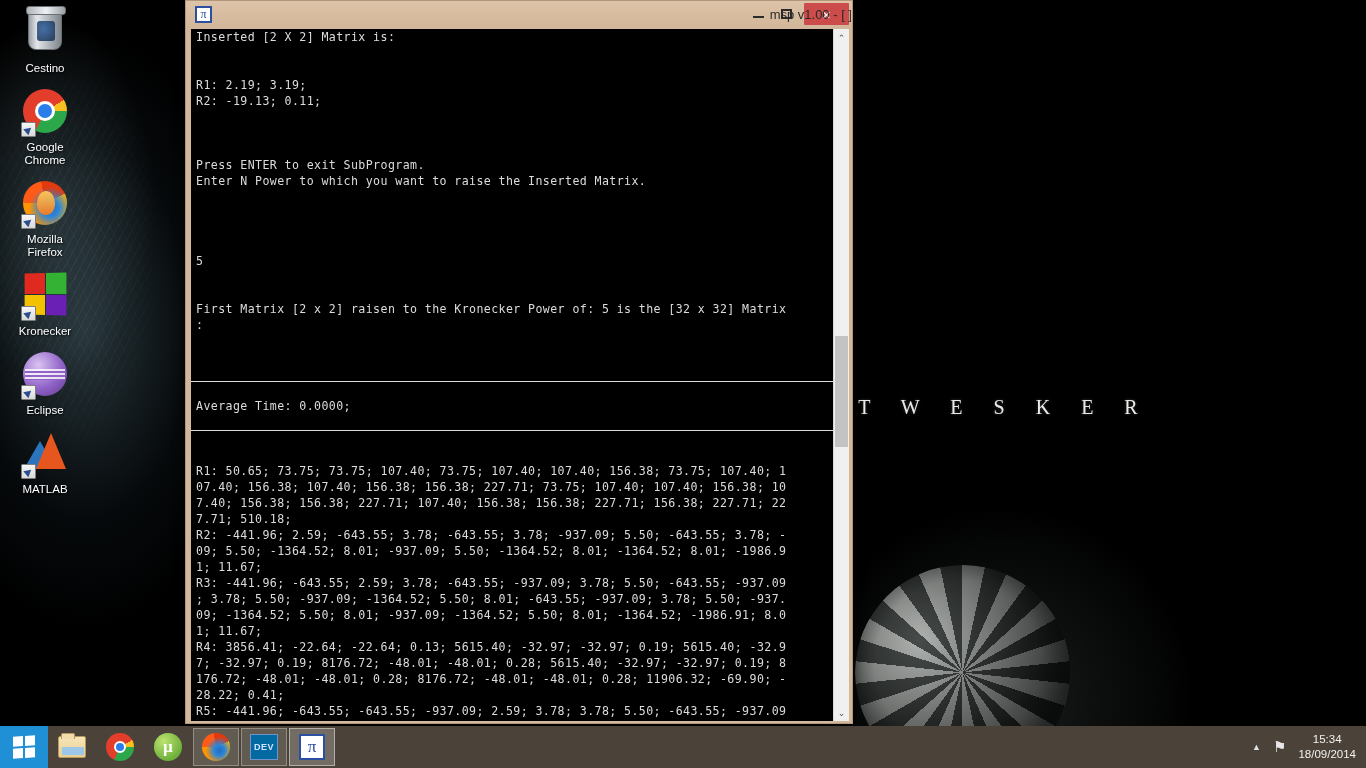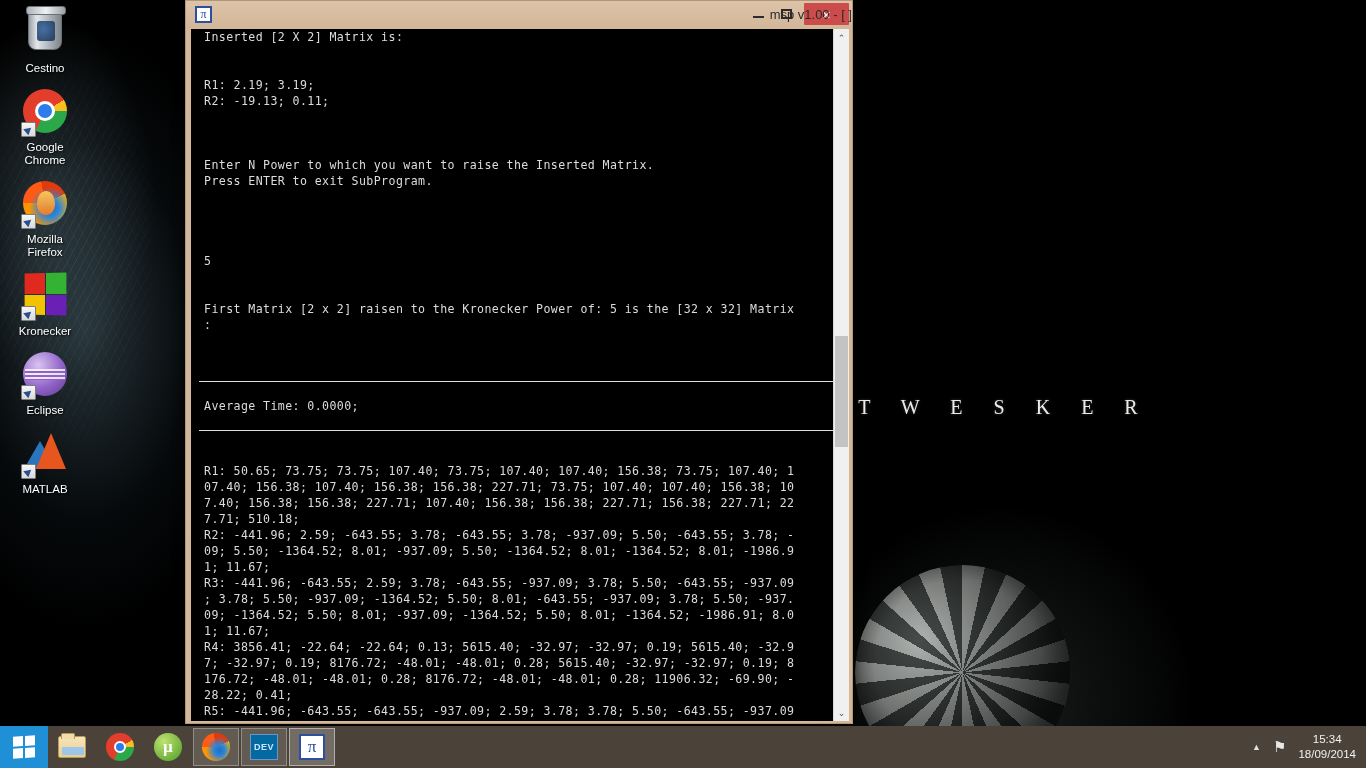--- a/index.html
+++ b/index.html
@@ -188,21 +188,20 @@
     left: 5px; top: 28px;
     width: 658px; height: 692px;
     background: #000;
     display: flex;
   }
   #console-text {
     flex: 1;
     overflow: hidden;
     padding: 0;
     position: relative;
-    margin-left: 8px;
   }
   .cline {
     font-family: "DejaVu Sans Mono", monospace;
     font-size: 11.6px;
     line-height: 16px;
     color: #dcdcdc;
     white-space: pre;
     padding-left: 5px;
     letter-spacing: 0.4px;
   }
@@ -381,22 +380,22 @@
     <div id="console-body">
       <div id="console-text">
           <div class="cline">Inserted [2 X 2] Matrix is:</div>
           <div class="cline blank"> </div>
           <div class="cline blank"> </div>
           <div class="cline">R1: 2.19; 3.19;</div>
           <div class="cline">R2: -19.13; 0.11;</div>
           <div class="cline blank"> </div>
           <div class="cline blank"> </div>
           <div class="cline blank"> </div>
+          <div class="cline">Press ENTER to exit SubProgram.</div>
           <div class="cline">Enter N Power to which you want to raise the Inserted Matrix.</div>
-          <div class="cline">Press ENTER to exit SubProgram.</div>
           <div class="cline blank"> </div>
           <div class="cline blank"> </div>
           <div class="cline blank"> </div>
           <div class="cline blank"> </div>
           <div class="cline">5</div>
           <div class="cline blank"> </div>
           <div class="cline blank"> </div>
           <div class="cline">First Matrix [2 x 2] raisen to the Kronecker Power of: 5 is the [32 x 32] Matrix</div>
           <div class="cline">:</div>
           <div class="cline blank"> </div>

